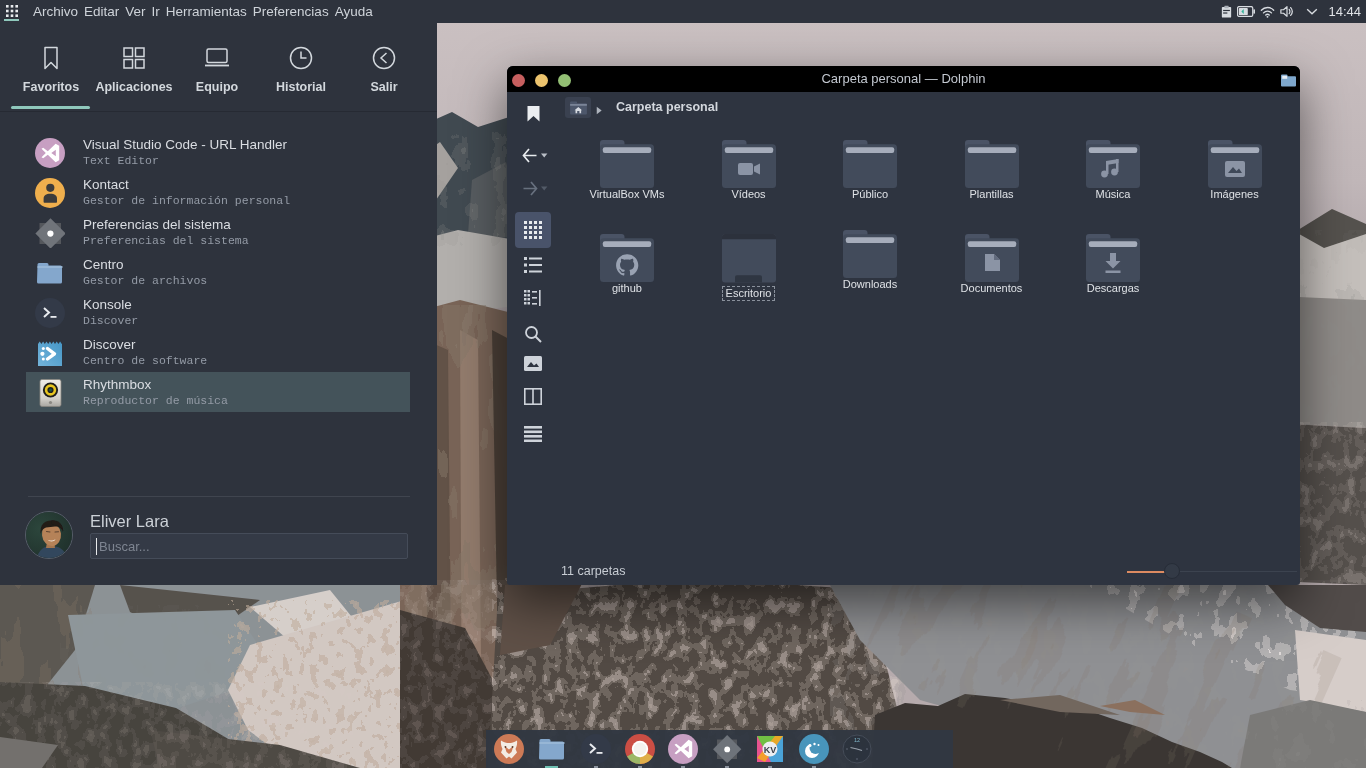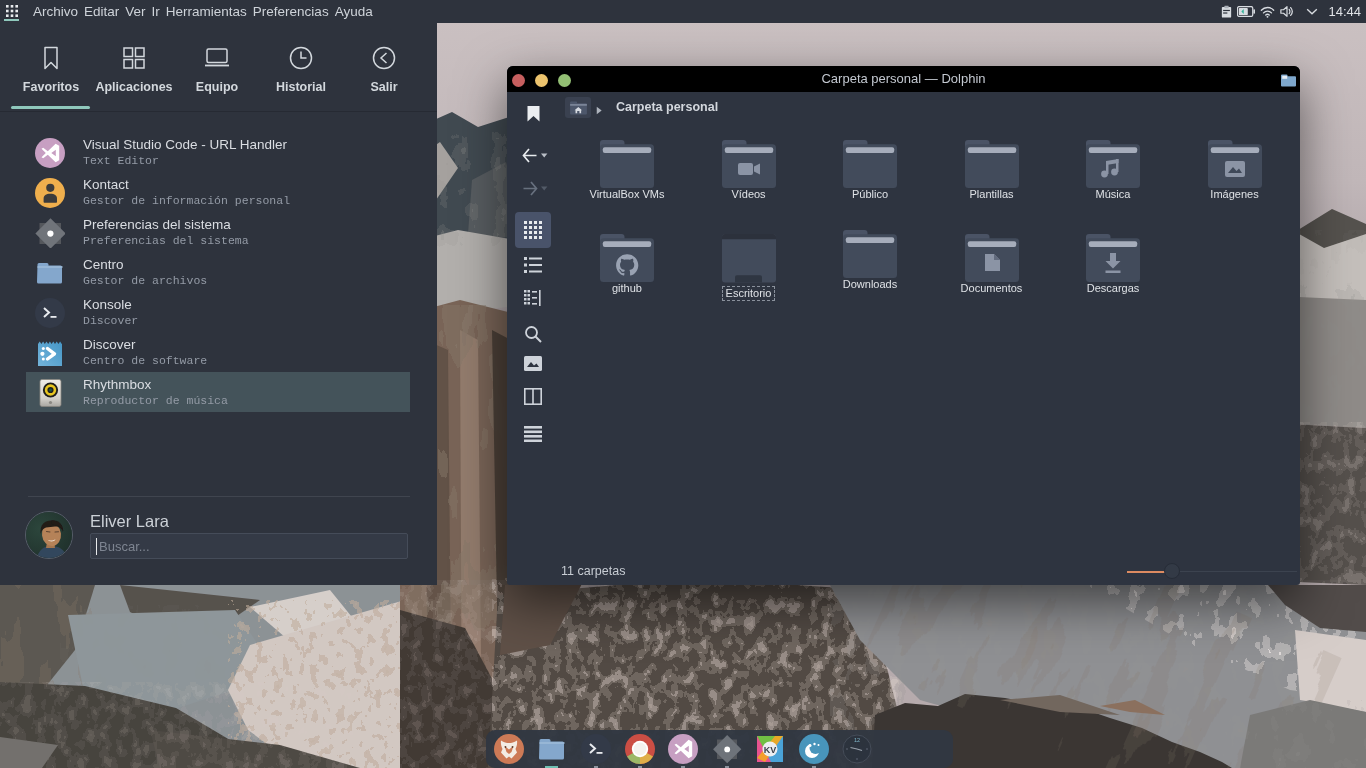--- a/index.html
+++ b/index.html
@@ -39,21 +39,21 @@
   #wtitle { position:absolute; width:100%; text-align:center; top:5px; font-size:13px; color:#c3c8d0; }
   #crumbtext { position:absolute; left:109px; top:33.5px; font-size:12.5px; font-weight:bold; color:#d3d7dd; }
   #statusbar { position:absolute; left:0; top:493px; width:666px; height:26px; }
   #nfold { position:absolute; left:54px; top:5px; font-size:12.5px; color:#c7ccd3; }
 
   .fcell { position:absolute; width:110px; text-align:center; }
   .fcell .lbl { font-size:11px; color:#dfe2e6; line-height:1; }
   .ficon { display:block; margin:0 auto; }
 
   
-  #dock { left:486px; top:730px; width:467px; height:38px; background:rgba(49,55,66,0.96);border-radius:9px; }
+  #dock { left:486px; top:730px; width:467px; height:38px; background:rgba(49,55,66,0.96); }
   #dock .di { position:absolute; top:4px; width:30px; height:30px; }
 
   #wallpaper { left:0; top:0; width:1366px; height:768px; }
 </style>
 </head>
 <body>
 <div id="screen">
   <svg id="wallpaper" class="abs" width="1366" height="768" viewBox="0 0 1366 768" preserveAspectRatio="none">
     <defs>
       <linearGradient id="sky" x1="0" y1="0" x2="0" y2="1">

